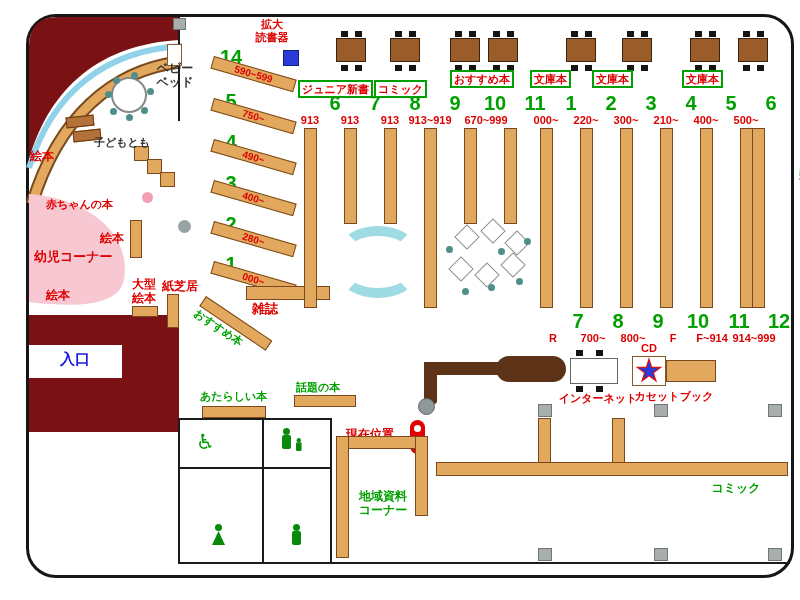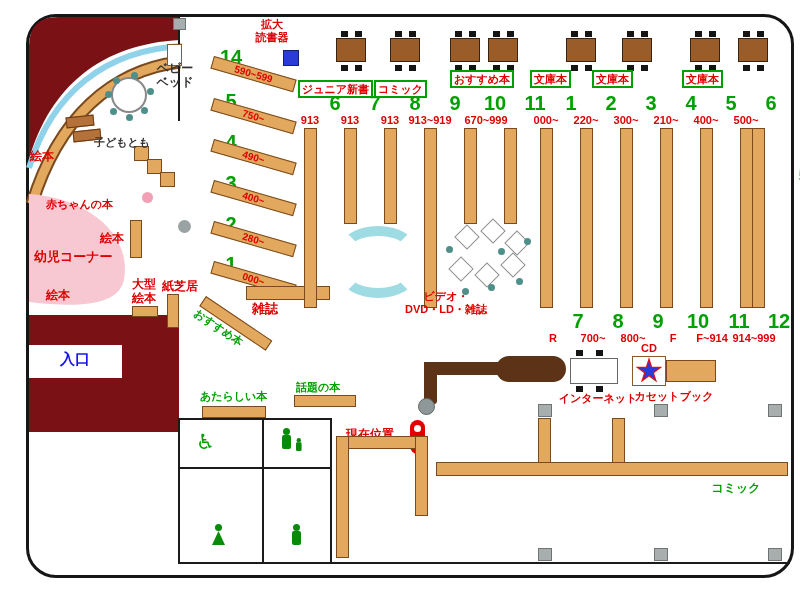--- a/index.html
+++ b/index.html
@@ -266,24 +266,20 @@
   <div class="diamond" style="left:508px;top:234px"></div>
   <div class="diamond" style="left:452px;top:260px"></div>
   <div class="diamond" style="left:478px;top:266px"></div>
   <div class="diamond" style="left:504px;top:256px"></div>
   <div class="dot stool" style="left:446px;top:246px"></div>
   <div class="dot stool" style="left:498px;top:248px"></div>
   <div class="dot stool" style="left:524px;top:238px"></div>
   <div class="dot stool" style="left:462px;top:288px"></div>
   <div class="dot stool" style="left:488px;top:284px"></div>
   <div class="dot stool" style="left:516px;top:278px"></div>
-  <div class="lbl red fs11 ctr" style="left:398px;top:290px;width:96px">
-    <div>ビデオ・</div>
-    <div>DVD・LD・雑誌</div>
-  </div>
 
   <div class="counter" style="left:424px;top:362px;width:13px;height:42px;border-radius:3px"></div>
   <div class="counter" style="left:424px;top:362px;width:78px;height:13px"></div>
   <div class="counter" style="left:496px;top:356px;width:70px;height:26px;border-radius:13px"></div>
   <div class="dot" style="left:418px;top:398px;width:15px;height:15px;background:#8f9898;border:1px solid #5f6666"></div>
 
   <div class="lbl red fs12" style="left:346px;top:428px">現在位置</div>
   <div class="marker" style="left:410px;top:420px">
     <div class="mdot" style="top:5px"></div>
     <div class="mdot" style="top:20px"></div>
@@ -310,20 +306,24 @@
   <div class="lbl red fs11 ctr" style="left:630px;top:390px;width:88px">カセットブック</div>
 
   <div class="abs shelf" style="left:538px;top:418px;width:13px;height:46px"></div>
   <div class="abs shelf" style="left:612px;top:418px;width:13px;height:46px"></div>
   <div class="abs shelf" style="left:436px;top:462px;width:352px;height:14px"></div>
   <div class="lbl grn fs12 ctr" style="left:694px;top:482px;width:84px">コミック</div>
 
   <div class="abs shelf" style="left:336px;top:436px;width:92px;height:13px"></div>
   <div class="abs shelf" style="left:336px;top:436px;width:13px;height:122px"></div>
   <div class="abs shelf" style="left:415px;top:436px;width:13px;height:80px"></div>
+  <div class="lbl grn fs12 ctr" style="left:340px;top:490px;width:86px">
+    <div>地域資料</div>
+    <div>コーナー</div>
+  </div>
 
   <div class="lbl grn fs21" style="left:196px;top:430px">♿</div>
   <div class="pico" style="left:282px;top:428px">
       <i class="hd"></i>
       <i class="bd-m"></i>
     </div>
   <div class="pico sm" style="left:296px;top:438px">
       <i class="hd"></i>
       <i class="bd-m"></i>
     </div>

